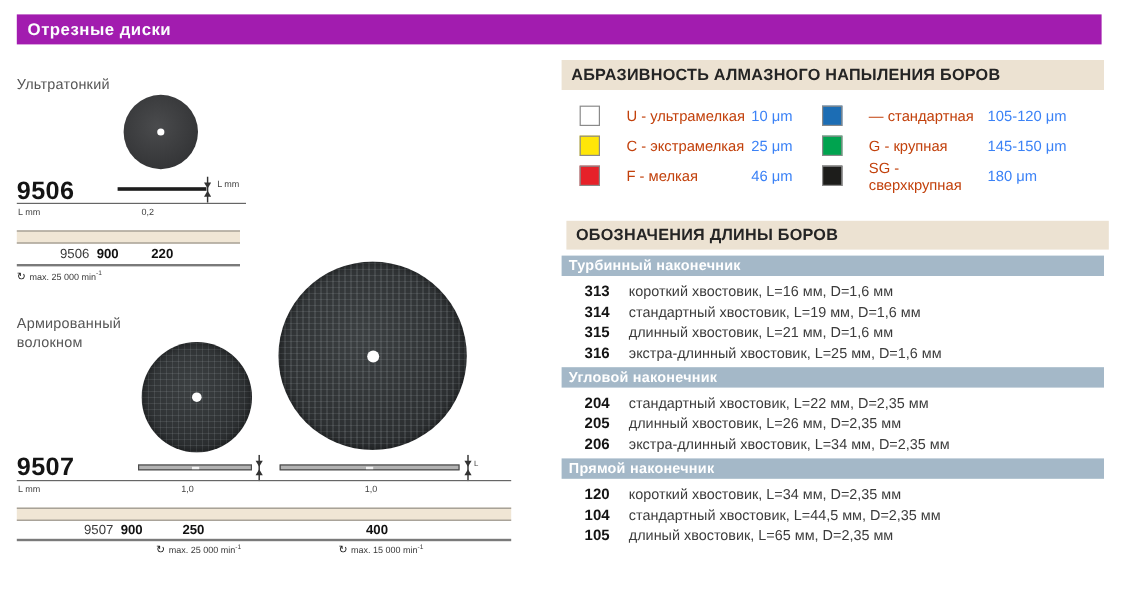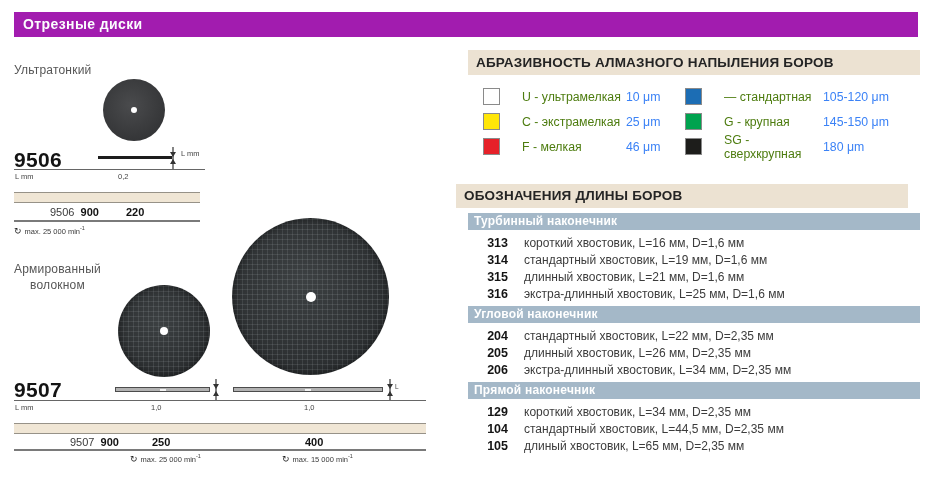--- a/index.html
+++ b/index.html
@@ -6,21 +6,21 @@
   #canvas{position:relative;width:934px;height:500px;background:#ffffff;overflow:hidden;
           font-family:"Liberation Sans",sans-serif;color:#222;}
   .abs{position:absolute;}
 
   
   .topbar{left:14px;top:12px;width:904px;height:25px;background:#a21caf;
           color:#fbfdfe;font-size:14px;font-weight:bold;line-height:25px;
           padding-left:9px;box-sizing:border-box;letter-spacing:.4px;}
 
   
-  .type-label{font-size:12px;color:#565656;letter-spacing:.2px;text-align:center;}
+  .type-label{font-size:12px;color:#565656;letter-spacing:.2px;}
   .disc-solid{border-radius:50%;
       background:radial-gradient(circle at 45% 42%,#4a4b4d 0%,#353638 70%,#2c2d2f 100%);}
   .disc-mesh{border-radius:50%;background-color:#2d3032;
       background-image:
         repeating-linear-gradient(0deg, rgba(200,208,212,.12) 0 1px, transparent 1px 5px),
         repeating-linear-gradient(90deg, rgba(200,208,212,.12) 0 1px, transparent 1px 5px),
         radial-gradient(circle at 45% 40%, #3c4042 0%, #2b2e30 72%, #222426 100%);
       box-shadow:inset 0 0 8px rgba(0,0,0,.55);}
   .hole{position:absolute;left:50%;top:50%;transform:translate(-50%,-50%);
         background:#fff;border-radius:50%;}
@@ -38,21 +38,21 @@
   .sidebar-view{background:#b2b2b2;border:1px solid #4c4c4c;box-sizing:border-box;height:5px;}
   .notch{position:absolute;left:50%;top:1px;transform:translateX(-50%);width:6px;height:2px;background:#f2f2f2;}
   .dimline{background:#1d1d1d;height:2.5px;}
 
   
   .beige-head{background:#ece2d2;height:25px;line-height:25px;font-size:13.5px;
         font-weight:bold;color:#242424;padding-left:8px;box-sizing:border-box;letter-spacing:.2px;}
   .leg-col{display:flex;flex-direction:column;gap:8px;}
   .leg-row{display:flex;align-items:center;height:17px;}
   .leg-sq{width:15px;height:15px;border:1px solid #8a8a8a;flex:0 0 auto;}
-  .leg-label{margin-left:22px;font-size:12.3px;color:#4d7c0f;}
+  .leg-label{margin-left:22px;font-size:12.3px;color:#c2410c;}
   .leg-val{font-size:12.3px;color:#3b82f6;white-space:nowrap;}
   .len-wrap{width:452px;}
   .group-bar{background:#a4b8c8;height:17px;line-height:17px;color:#fff;
         font-size:12px;font-weight:bold;padding-left:6px;box-sizing:border-box;letter-spacing:.2px;}
   .group-rows{padding:4px 0 4px 0;}
   .len-row{display:flex;align-items:center;height:17px;}
   .len-code{width:40px;text-align:right;font-weight:bold;font-size:12.5px;color:#141414;flex:0 0 auto;}
   .len-desc{margin-left:16px;font-size:12px;color:#3c3c3c;}
 </style>
 </head>
@@ -182,21 +182,21 @@
       <span class="leg-label" style="width:99px;">G - крупная</span>
       <span class="leg-val">145-150 μm</span>
     </div>
     <div class="leg-row">
       <span class="leg-sq" style="background: rgb(29, 29, 27);"></span>
       <span class="leg-label" style="width:99px;">SG - сверхкрупная</span>
       <span class="leg-val">180 μm</span>
     </div>
   </div>
 
-  <div class="abs beige-head" style="left:456px;top:184px;width:452px;height:24px;line-height:24px;">ОБОЗНАЧЕНИЯ ДЛИНЫ БОРОВ</div>
+  <div class="abs beige-head" style="left:472px;top:184px;width:452px;height:24px;line-height:24px;">ОБОЗНАЧЕНИЯ ДЛИНЫ БОРОВ</div>
 
   <div class="abs len-wrap" style="left:468px;top:213px;">
 
     <div class="group-bar">Турбинный наконечник</div>
     <div class="group-rows">
       <div class="len-row">
         <span class="len-code">313</span>
         <span class="len-desc">короткий хвостовик, L=16 мм, D=1,6 мм</span>
       </div>
       <div class="len-row">
@@ -225,21 +225,21 @@
       </div>
       <div class="len-row">
         <span class="len-code">206</span>
         <span class="len-desc">экстра-длинный хвостовик, L=34 мм, D=2,35 мм</span>
       </div>
     </div>
 
     <div class="group-bar">Прямой наконечник</div>
     <div class="group-rows">
       <div class="len-row">
-        <span class="len-code">129</span>
+        <span class="len-code">120</span>
         <span class="len-desc">короткий хвостовик, L=34 мм, D=2,35 мм</span>
       </div>
       <div class="len-row">
         <span class="len-code">104</span>
         <span class="len-desc">стандартный хвостовик, L=44,5 мм, D=2,35 мм</span>
       </div>
       <div class="len-row">
         <span class="len-code">105</span>
         <span class="len-desc">длиный хвостовик, L=65 мм, D=2,35 мм</span>
       </div>

